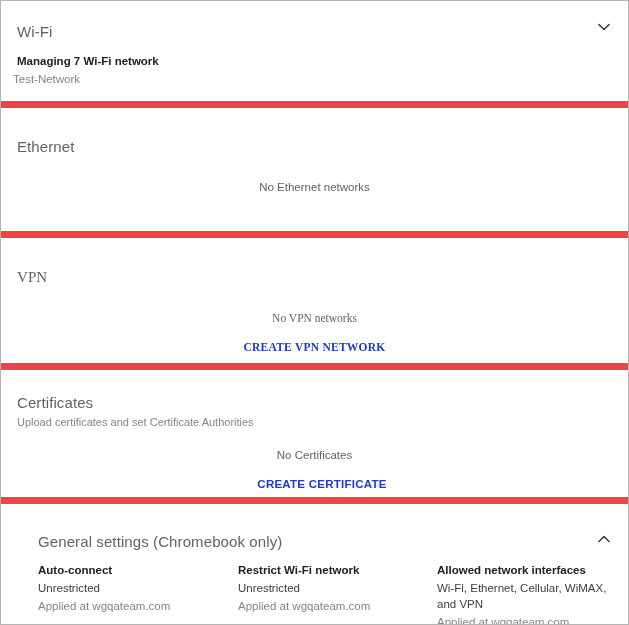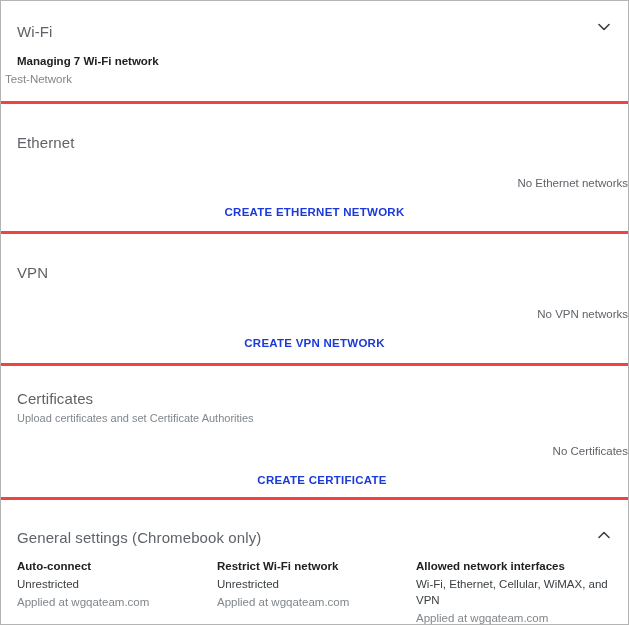--- a/index.html
+++ b/index.html
@@ -21,21 +21,21 @@
     overflow: hidden;
   }
 
   
   .section {
     position: relative;
     background: #ffffff;
     box-sizing: border-box;
   }
   .section + .section {
-    border-top: 3px solid #ef4444;
+    border-top: 7px solid #ef4444;
   }
   .section-inner {
     padding: 0 16px;
     position: relative;
     height: 100%;
     box-sizing: border-box;
   }
 
   .section-title {
     font-size: 15px;
@@ -61,21 +61,21 @@
     align-items: center;
     justify-content: center;
     cursor: pointer;
     background: none;
     border: 0;
     padding: 0;
   }
   .chevron-btn svg { display: block; }
 
   .empty-text {
-    text-align: right;
+    text-align: center;
     font-size: 11.5px;
     color: #5f6368;
     line-height: 14px;
   }
   .action-link {
     display: block;
     text-align: center;
     font-size: 11.5px;
     color: #1a0dab;
     color: #1b39d8;
@@ -93,47 +93,47 @@
     position: absolute;
     left: 16px;
     top: 53px;
     font-size: 11.5px;
     color: #202124;
     font-weight: 600;
     line-height: 14px;
   }
   .wifi-network-name {
     position: absolute;
-    left: 4px;
+    left: 12px;
     top: 71px;
     font-size: 11.5px;
     color: #80868b;
     line-height: 14px;
   }
 
   
   #section-ethernet { height: 130px; }
   #section-ethernet .section-title { position: absolute; left: 16px; top: 30px; }
   #section-ethernet .empty-text { position: absolute; left: 0; right: 0; top: 72px; }
   #section-ethernet .action-link { position: absolute; left: 0; right: 0; top: 102px; }
 
   
-  #section-vpn { height: 132px; }
+  #section-vpn { height: 132px; font-family: Liberation Serif, serif; }
   #section-vpn .section-title { position: absolute; left: 16px; top: 30px; }
   #section-vpn .empty-text { position: absolute; left: 0; right: 0; top: 73px; }
   #section-vpn .action-link { position: absolute; left: 0; right: 0; top: 103px; }
 
   
   #section-certificates { height: 134px; }
   #section-certificates .cert-head { position: absolute; left: 16px; top: 24px; }
   #section-certificates .empty-text { position: absolute; left: 0; right: 0; top: 78px; }
   #section-certificates .action-link { position: absolute; left: 15px; right: 0; top: 108px; }
 
   
-  #section-general { height: 125px; }
+  #section-general { height: 125px; padding-left: 21px; }
   #section-general .section-title { position: absolute; left: 16px; top: 29px; }
   #section-general .chevron-btn { top: 23px; }
 
   .settings-grid {
     position: absolute;
     left: 16px;
     right: 16px;
     top: 58px;
     display: grid;
     grid-template-columns: 200px 199px 1fr;
@@ -175,21 +175,20 @@
 
       <div class="wifi-managing">Managing 7 Wi-Fi network</div>
       <div class="wifi-network-name">Test-Network</div>
     </div>
   </div>
 
   <div class="section" id="section-ethernet">
     <div class="section-inner">
       <div class="section-title">Ethernet</div>
       <div class="empty-text">No Ethernet networks</div>
-      <a class="action-link" href="#">CREATE ETHERNET NETWORK</a>
     </div>
   </div>
 
   <div class="section" id="section-vpn">
     <div class="section-inner">
       <div class="section-title">VPN</div>
       <div class="empty-text">No VPN networks</div>
       <a class="action-link" href="#">CREATE VPN NETWORK</a>
     </div>
   </div>

